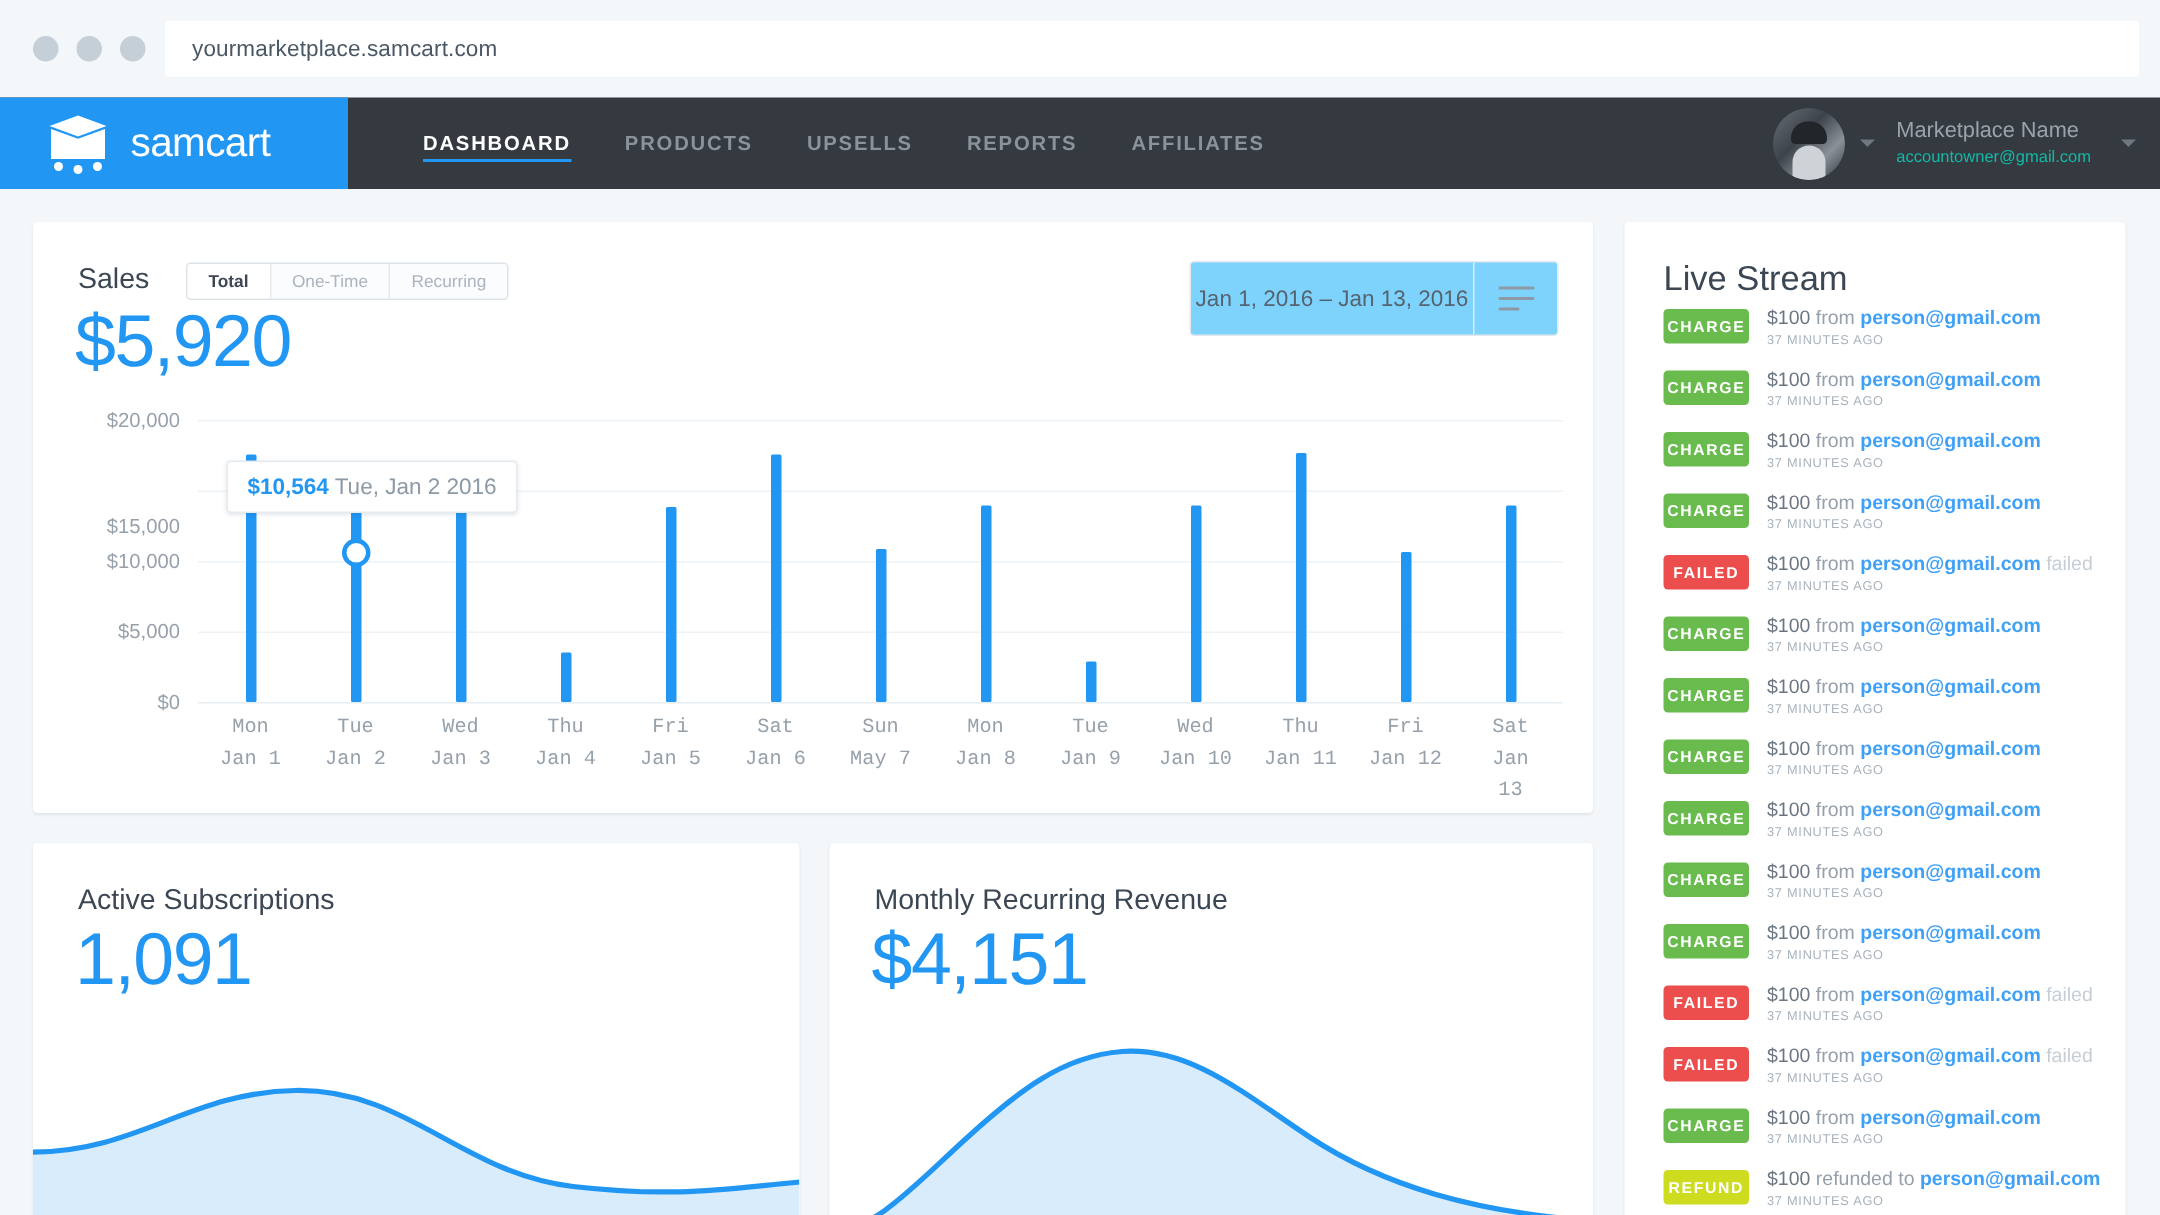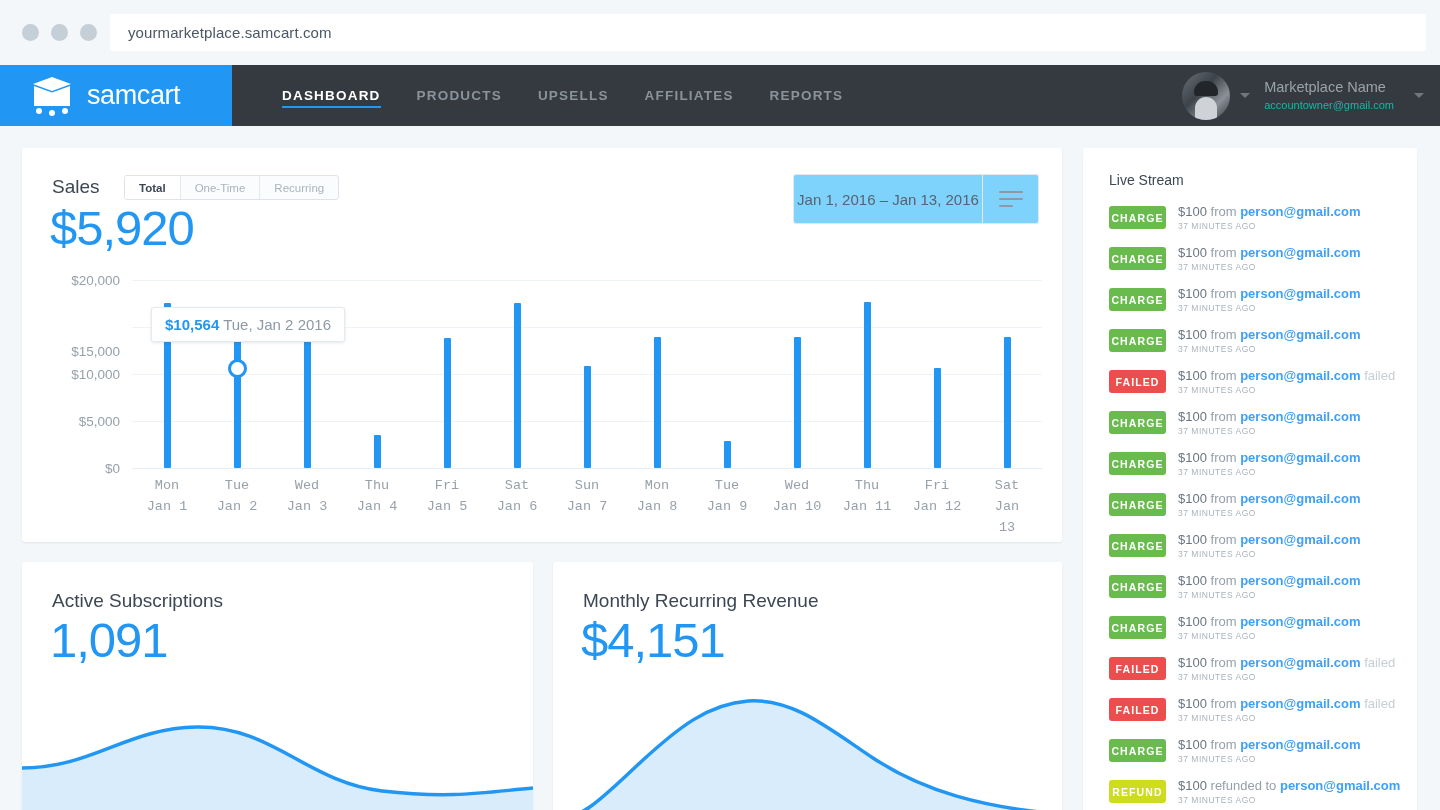--- a/index.html
+++ b/index.html
@@ -119,21 +119,21 @@
   .xlabels { position: absolute; left: 82px; top: 196px; right: 0; height: 45px; font-family: Liberation Mono, monospace; }
   .xlabel { position: absolute; text-align: center; font-size: 13.5px; color: #97a1ab;
             line-height: 1.55; transform: translateX(-50%); }
 
   
   .mini-title { position: absolute; left: 30px; top: 28px; font-size: 19px; color: #3c4754; }
   .mini-value { position: absolute; left: 28px; top: 50px; font-size: 49px; color: #2196f3; letter-spacing: -1px; }
   .mini-spark { position: absolute; left: 0; bottom: 0; width: 100%; height: 150px; }
 
   
-  .stream-title { position: absolute; left: 26px; top: 24px; font-size: 14px; color: #3c4754; }
+  .stream-title { position: absolute; left: 26px; top: 24px; font-size: 23px; color: #3c4754; }
   .stream-list { position: absolute; left: 0; top: 58px; right: 0; }
   .stream-row { position: relative; height: 41px; padding-left: 26px; }
   .badge {
     position: absolute; left: 26px; top: 0; width: 57px; height: 23px; border-radius: 3px;
     color: #ffffff; font-size: 10.5px; letter-spacing: 1.1px; font-weight: bold;
     display: flex; align-items: center; justify-content: center;
   }
   .stream-text { position: absolute; left: 95px; top: -2px; font-size: 13px; color: #95a0ab; white-space: nowrap; }
   .stream-text .amt { color: #6b7682; }
   .stream-text .mail { color: #3fa0f7; font-weight: bold; }
@@ -165,22 +165,22 @@
       <circle cx="22" cy="37" r="3" fill="#ffffff"></circle>
       <circle cx="35" cy="35" r="3" fill="#ffffff"></circle>
     </svg>
     <span class="logo-text">samcart</span>
   </div>
 
   <div class="nav">
     <div class="navitem active">DASHBOARD</div>
     <div class="navitem">PRODUCTS</div>
     <div class="navitem">UPSELLS</div>
+    <div class="navitem">REPORTS</div>
     <div class="navitem">AFFILIATES</div>
-    <div class="navitem">REPORTS</div>
   </div>
 
   <div class="account">
     <div class="avatar"></div>
     <div class="caret"></div>
     <div class="acct-lines">
       <div class="acct-name">Marketplace Name</div>
       <div class="acct-mail">accountowner@gmail.com</div>
     </div>
     <div class="caret" style="margin-left:10px"></div>
@@ -260,21 +260,21 @@
       <div class="xlabel" style="left: 315px;">
         <div>Fri</div>
         <div>Jan 5</div>
       </div>
       <div class="xlabel" style="left: 385px;">
         <div>Sat</div>
         <div>Jan 6</div>
       </div>
       <div class="xlabel" style="left: 455px;">
         <div>Sun</div>
-        <div>Jan 7</div>
+        <div>May 7</div>
       </div>
       <div class="xlabel" style="left: 525px;">
         <div>Mon</div>
         <div>Jan 8</div>
       </div>
       <div class="xlabel" style="left: 595px;">
         <div>Tue</div>
         <div>Jan 9</div>
       </div>
       <div class="xlabel" style="left: 665px;">

